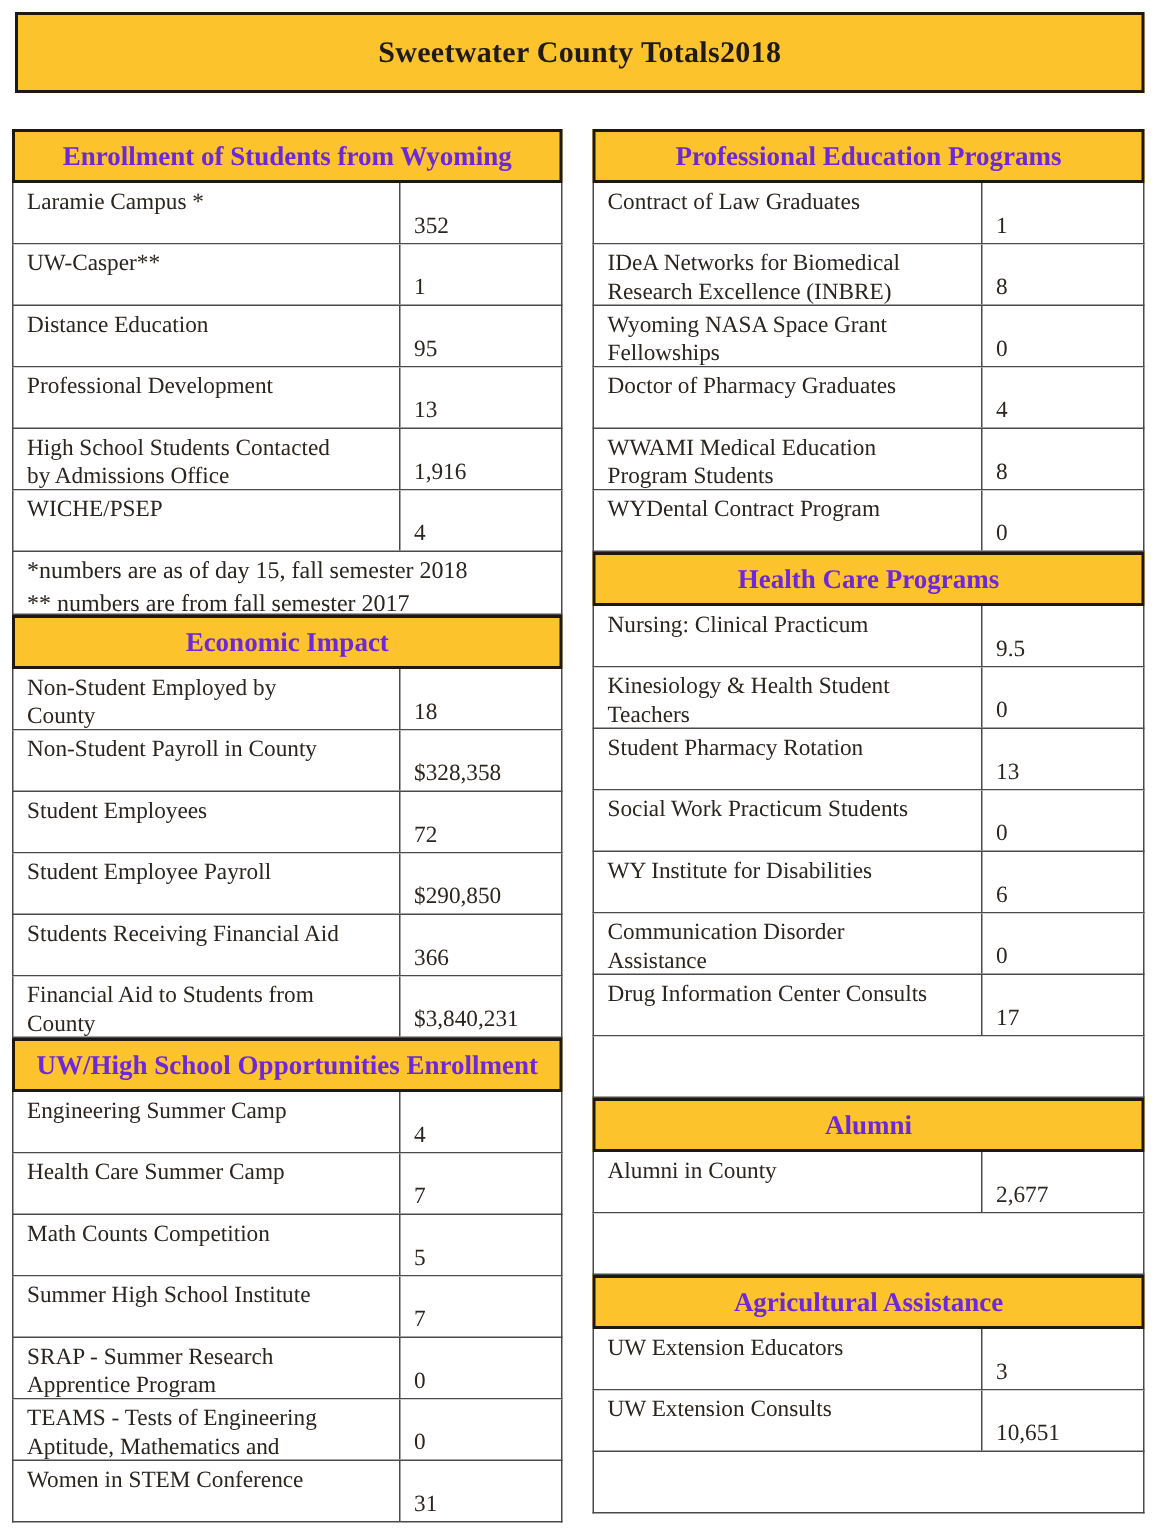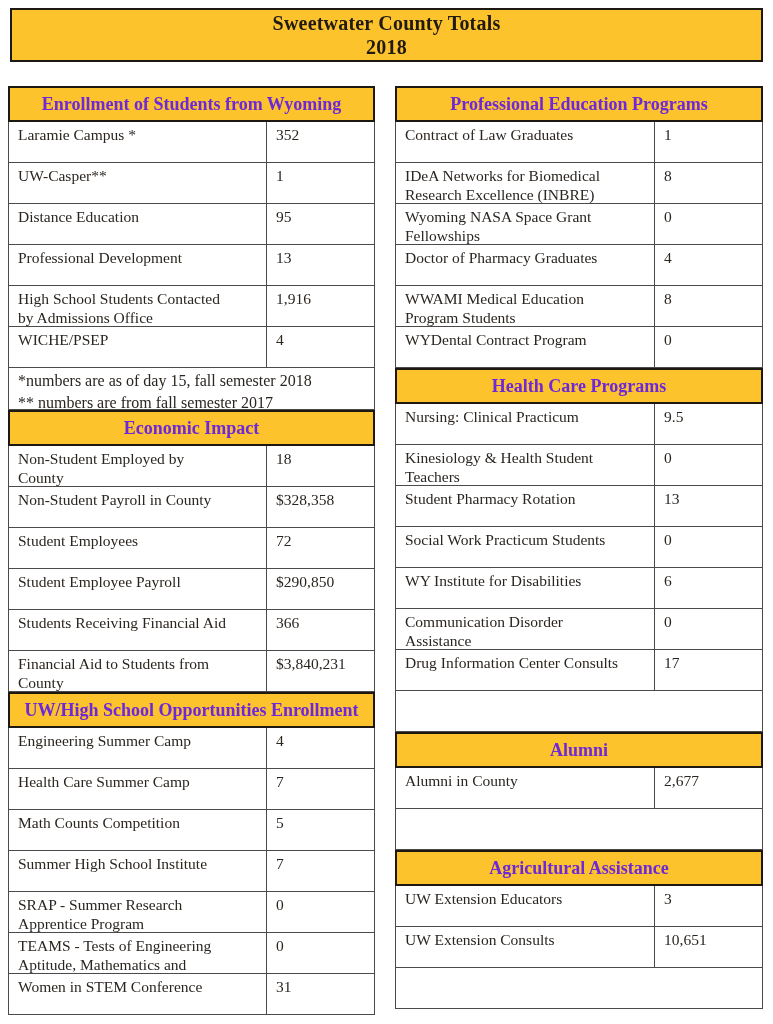--- a/index.html
+++ b/index.html
@@ -13,21 +13,21 @@
     width:773px;height:1024px;overflow:hidden;
     font-family:"Liberation Serif","DejaVu Serif",serif;
     color:var(--text);
   }
   .page{position:relative;width:773px;height:1024px;background:#fff;}
 
   .banner{
     position:absolute;left:10px;top:8px;width:753px;height:54px;
     box-sizing:border-box;background:var(--gold);
     border:2.5px solid var(--dark);
-    display:flex;flex-direction:column;align-items:center;justify-content:center;
+    display:flex;flex-direction:row;align-items:center;justify-content:center;
   }
   .banner .title,.banner .year{
     font-weight:bold;font-size:20px;line-height:1.22;color:#211a12;letter-spacing:.2px;
   }
 
   .columns{position:absolute;top:86px;left:8px;display:flex;gap:20px;}
   .col{width:367px;display:flex;flex-direction:column;}
   .col.right{width:368px;}
 
   .sec-header{
@@ -39,21 +39,21 @@
   }
   .row{
     box-sizing:border-box;height:41px;flex:0 0 41px;display:flex;background:#fff;
     border-left:1.5px solid var(--cellb);
     border-right:1.5px solid var(--cellb);
     border-bottom:1.5px solid var(--cellb);
     gap:25px;
   }
   .cell{box-sizing:border-box;font-size:15.5px;line-height:1.2;}
   .cell.label{flex:1;padding:4px 8px 0 9px;}
-  .cell.value{width:108px;border-left:1.5px solid var(--cellb);padding:4px 4px 0 9px;}
+  .cell.value{width:108px;border-left:1.5px solid var(--cellb);padding:20px 4px 0 9px;}
   .row.empty{background:#fff;}
 
   .footnote-cell{
     box-sizing:border-box;height:42px;flex:0 0 42px;
     border-left:1.5px solid var(--cellb);
     border-right:1.5px solid var(--cellb);
     border-bottom:1.5px solid var(--cellb);
     padding:2px 8px 0 9px;
     font-size:16px;line-height:1.36;
   }

